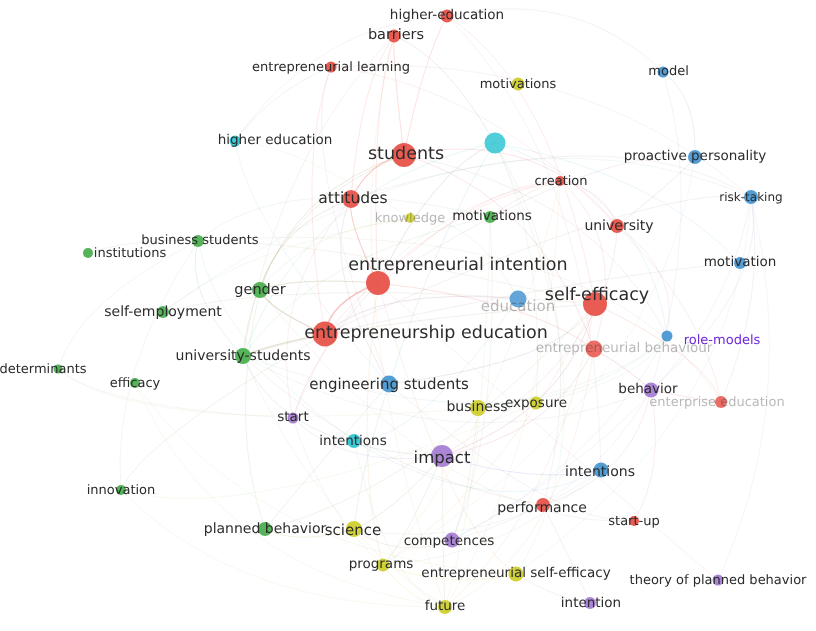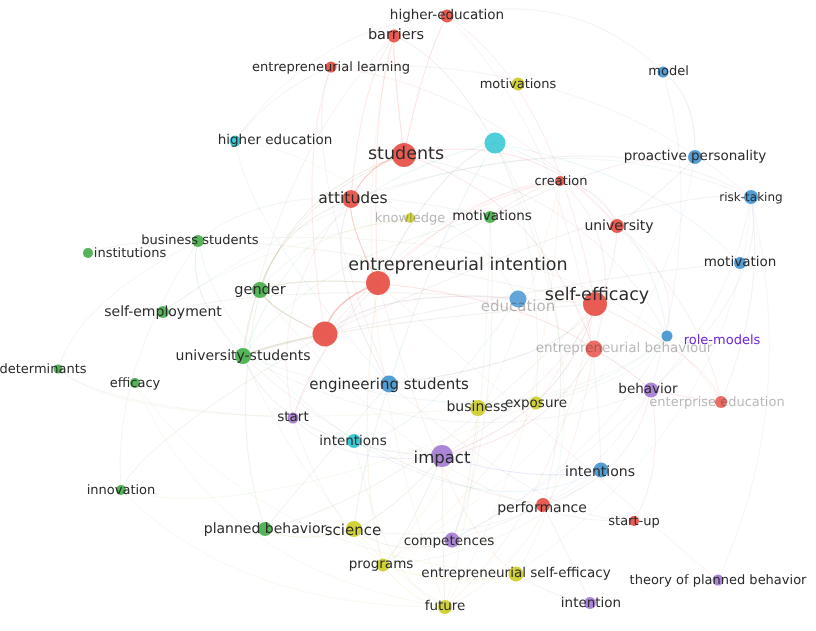--- a/index.html
+++ b/index.html
@@ -208,20 +208,21 @@
       <div class="node-label" style="left: 458px; top: 266px; font-size: 17.5px; color: rgb(43, 43, 43);">entrepreneurial intention</div>
       <div class="node-dot" title="motivation" style="left: 740px; top: 263px; width: 12px; height: 12px; background: rgb(74, 151, 210); opacity: 0.95;"></div>
       <div class="node-label" style="left: 740px; top: 263px; font-size: 13.5px; color: rgb(43, 43, 43);">motivation</div>
       <div class="node-dot" title="self-efficacy" style="left: 595px; top: 304px; width: 24px; height: 24px; background: rgb(232, 83, 74); opacity: 0.95;"></div>
       <div class="node-label" style="left: 597px; top: 296px; font-size: 17.5px; color: rgb(43, 43, 43);">self-efficacy</div>
       <div class="node-dot" title="education" style="left: 518px; top: 299px; width: 17px; height: 17px; background: rgb(74, 151, 210); opacity: 0.85;"></div>
       <div class="node-label" style="left: 518px; top: 306px; font-size: 15px; color: rgb(43, 43, 43); opacity: 0.33;">education</div>
       <div class="node-dot" title="self-employment" style="left: 163px; top: 312px; width: 12px; height: 12px; background: rgb(76, 175, 80); opacity: 0.95;"></div>
       <div class="node-label" style="left: 163px; top: 312px; font-size: 14px; color: rgb(43, 43, 43);">self-employment</div>
       <div class="node-dot" title="entrepreneurship education" style="left: 325px; top: 334px; width: 25px; height: 25px; background: rgb(232, 83, 74); opacity: 0.95;"></div>
+      <div class="node-label" style="left: 426px; top: 334px; font-size: 17.5px; color: rgb(43, 43, 43);">entrepreneurship education</div>
       <div class="node-dot" title="entrepreneurial behaviour" style="left: 594px; top: 349px; width: 17px; height: 17px; background: rgb(232, 83, 74); opacity: 0.85;"></div>
       <div class="node-label" style="left: 624px; top: 349px; font-size: 13.5px; color: rgb(43, 43, 43); opacity: 0.33;">entrepreneurial behaviour</div>
       <div class="node-dot" title="role-models" style="left: 667px; top: 336px; width: 11px; height: 11px; background: rgb(74, 151, 210); opacity: 0.95;"></div>
       <div class="node-label" style="left: 722px; top: 340px; font-size: 13px; color: #6d28d9;">role-models</div>
       <div class="node-dot" title="determinants" style="left: 58px; top: 369px; width: 9px; height: 9px; background: rgb(76, 175, 80); opacity: 0.95;"></div>
       <div class="node-label" style="left: 43px; top: 369px; font-size: 13px; color: rgb(43, 43, 43);">determinants</div>
       <div class="node-dot" title="university-students" style="left: 243px; top: 356px; width: 16px; height: 16px; background: rgb(76, 175, 80); opacity: 0.95;"></div>
       <div class="node-label" style="left: 243px; top: 356px; font-size: 14px; color: rgb(43, 43, 43);">university-students</div>
       <div class="node-dot" title="efficacy" style="left: 135px; top: 383px; width: 10px; height: 10px; background: rgb(76, 175, 80); opacity: 0.95;"></div>
       <div class="node-label" style="left: 135px; top: 383px; font-size: 13px; color: rgb(43, 43, 43);">efficacy</div>

